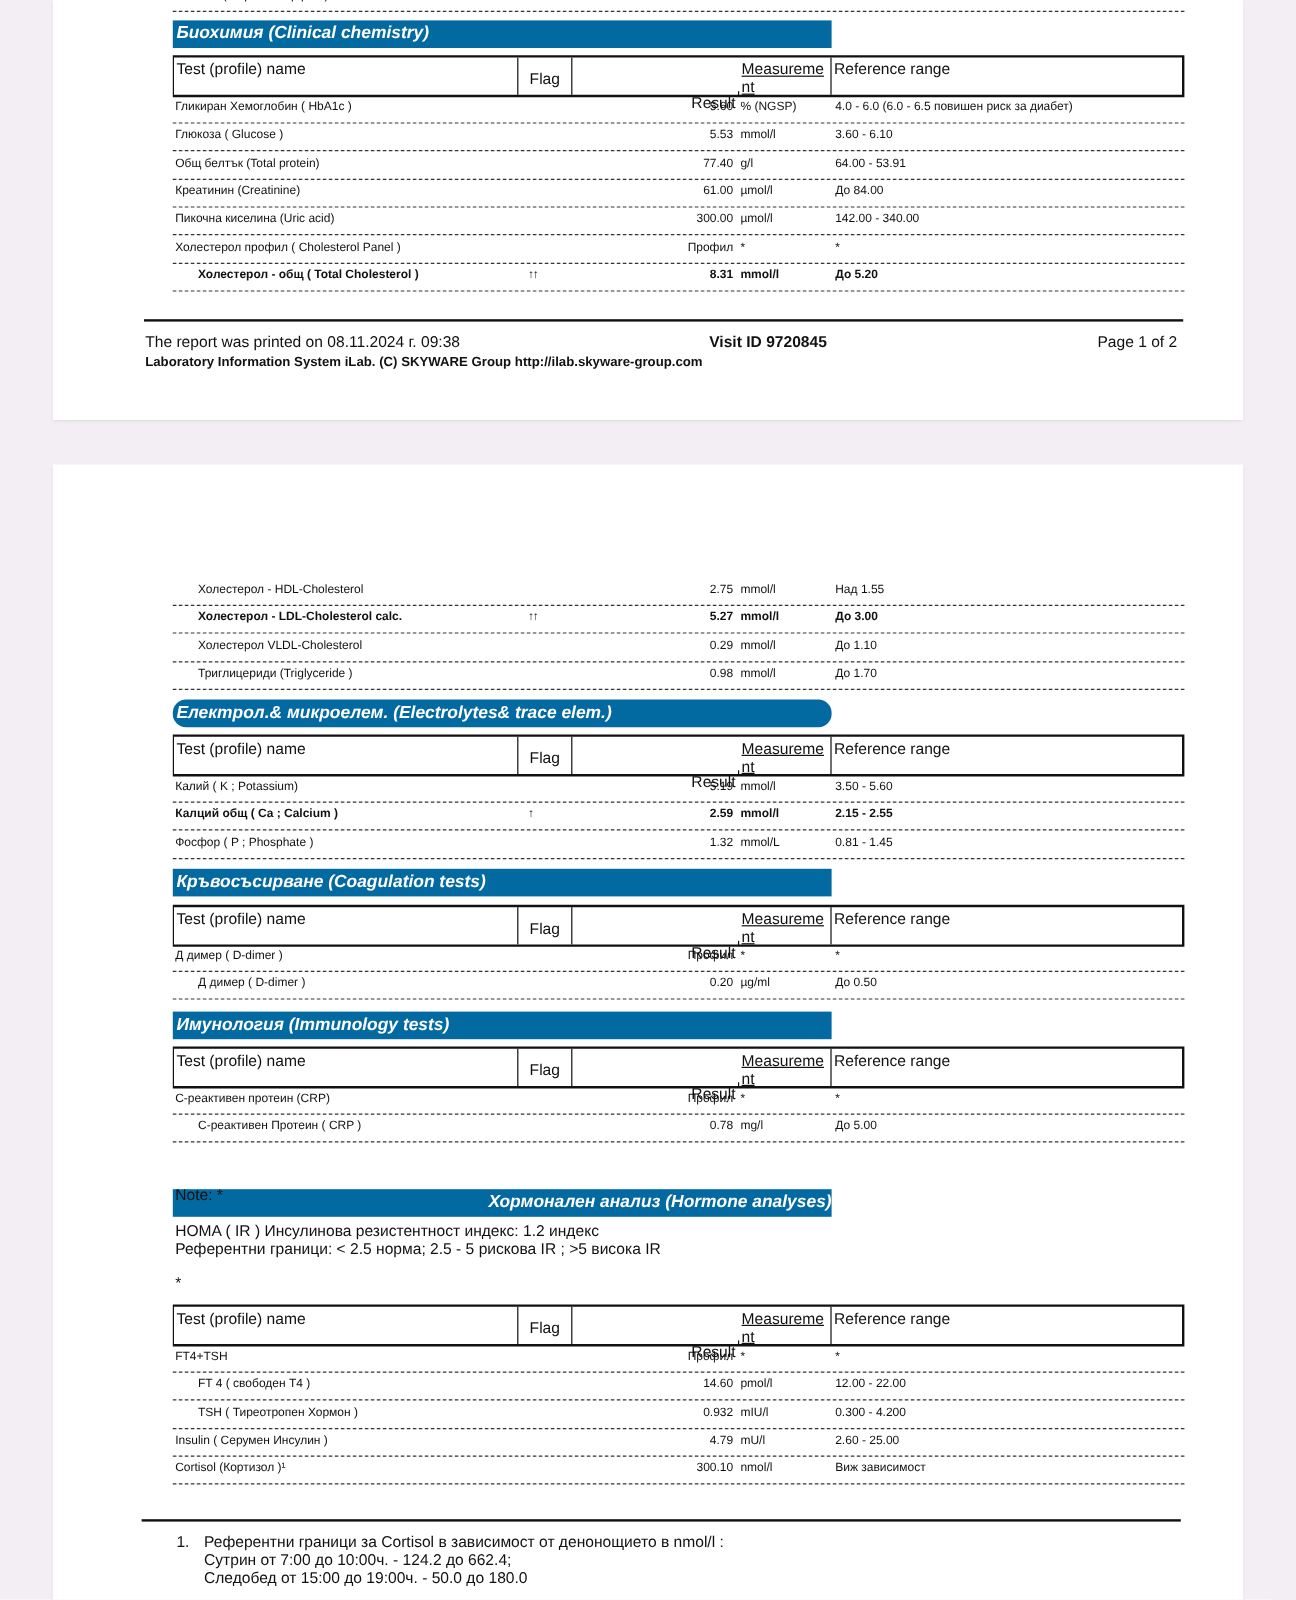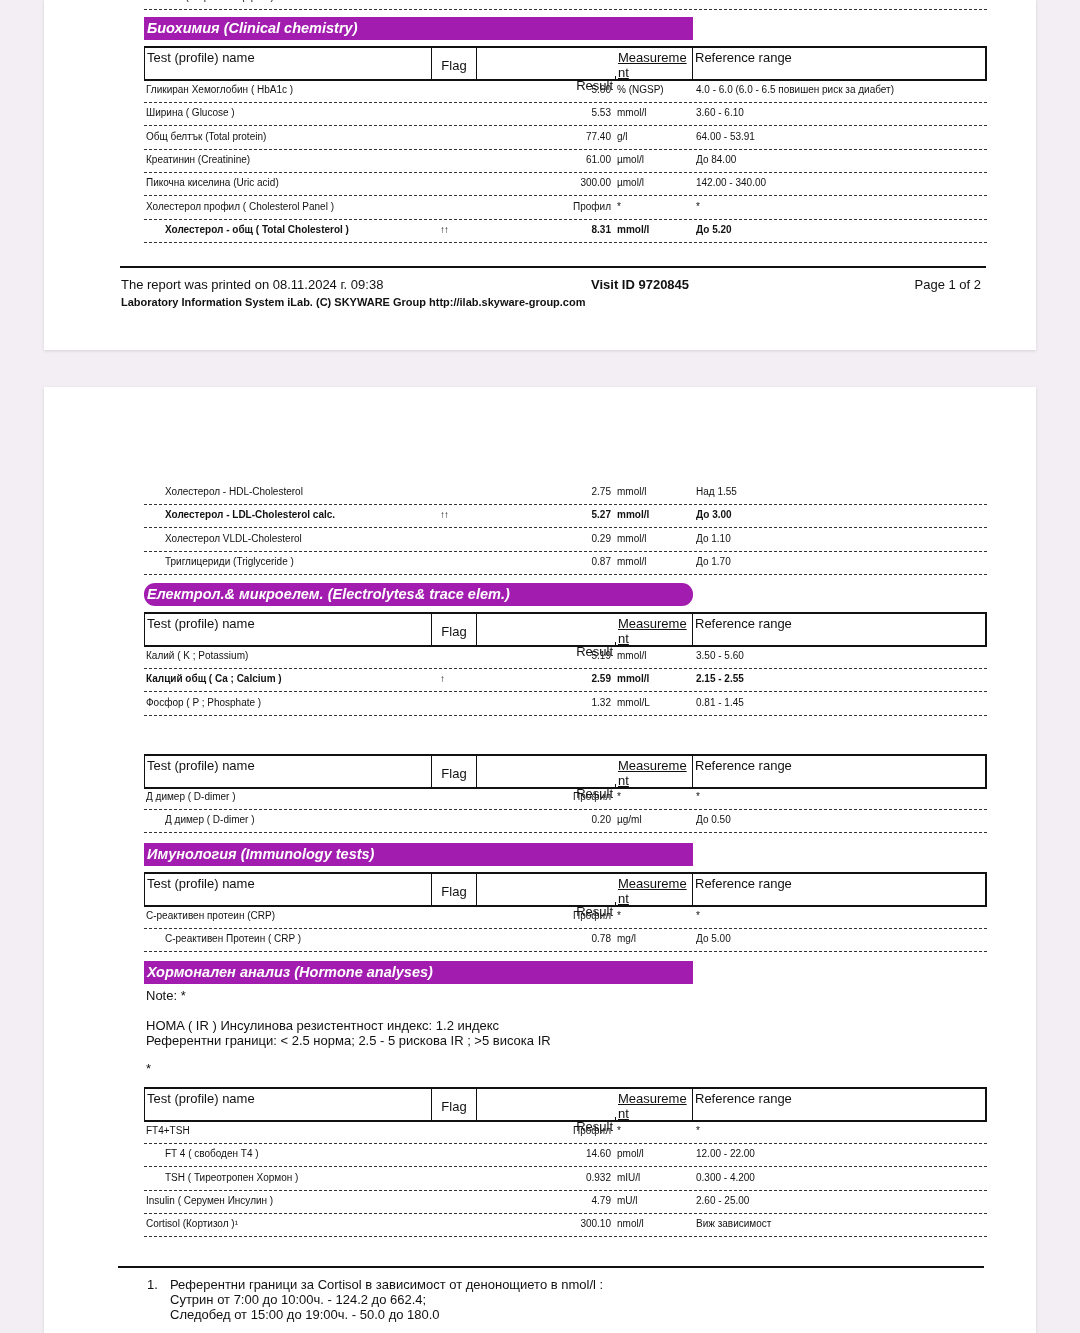--- a/index.html
+++ b/index.html
@@ -13,21 +13,21 @@
   .page {
     position: absolute; left: 44px; width: 992px; background: #fff;
     box-shadow: 0 1px 3px rgba(0,0,0,0.12);
   }
   #page1 { top: 0; height: 350px; }
   #page2 { top: 387px; height: 960px; }
   .abs { position: absolute; }
 
   .section-bar {
     position: absolute; left: 100px; width: 549px; height: 23px;
-    background: #a21caf; color: #fff; font-weight: bold; font-style: italic;
+    background: #0369a1; color: #fff; font-weight: bold; font-style: italic;
     font-size: 14.5px; line-height: 23px; padding-left: 3px; box-sizing: border-box;
     white-space: nowrap;
   }
   .thead {
     position: absolute; left: 100px; width: 843px; height: 35px;
     border: 2px solid #111; border-left-width: 1.5px; box-sizing: border-box;
     font-size: 13px;
   }
   .thead .c { position: absolute; top: 0; bottom: 0; border-right: 1.5px solid #111; box-sizing: border-box; }
   .thead .c-name { left: 0; width: 287px; padding: 2px 2px; }
@@ -77,21 +77,21 @@
 
   <div id="p1-rows">
       <div class="row" style="top: 80px;">
         <span class="n">Гликиран Хемоглобин ( HbA1c )</span>
         <span class="f"></span>
         <span class="r">5.60</span>
         <span class="u">% (NGSP)</span>
         <span class="ref">4.0 - 6.0 (6.0 - 6.5 повишен риск за диабет)</span>
       </div>
       <div class="row" style="top: 103.3px;">
-        <span class="n">Ширина ( Glucose )</span>
+        <span class="n">Глюкоза ( Glucose )</span>
         <span class="f"></span>
         <span class="r">5.53</span>
         <span class="u">mmol/l</span>
         <span class="ref">3.60 - 6.10</span>
       </div>
       <div class="row" style="top: 126.6px;">
         <span class="n">Общ белтък (Total protein)</span>
         <span class="f"></span>
         <span class="r">77.40</span>
         <span class="u">g/l</span>
@@ -153,21 +153,21 @@
       <div class="row" style="top: 141.6px;">
         <span class="n indent">Холестерол VLDL-Cholesterol</span>
         <span class="f"></span>
         <span class="r">0.29</span>
         <span class="u">mmol/l</span>
         <span class="ref">До 1.10</span>
       </div>
       <div class="row" style="top: 164.9px;">
         <span class="n indent">Триглицериди (Triglyceride )</span>
         <span class="f"></span>
-        <span class="r">0.87</span>
+        <span class="r">0.98</span>
         <span class="u">mmol/l</span>
         <span class="ref">До 1.70</span>
       </div>
     </div>
 
   <div class="section-bar" style="top:196px;border-radius:11px;">Електрол.&amp; микроелем. (Electrolytes&amp; trace elem.)</div>
   <div class="thead" style="top:225px;">
     <div class="c c-name">Test (profile) name</div>
     <div class="c c-flag">Flag</div>
     <div class="c c-res">Result</div>
@@ -191,20 +191,21 @@
       </div>
       <div class="row" style="top: 305.6px;">
         <span class="n">Фосфор  ( P ; Phosphate )</span>
         <span class="f"></span>
         <span class="r">1.32</span>
         <span class="u">mmol/L</span>
         <span class="ref">0.81 - 1.45</span>
       </div>
     </div>
 
+  <div class="section-bar" style="top:337px;">Кръвосъсирване (Coagulation tests)</div>
   <div class="thead" style="top:367px;">
     <div class="c c-name">Test (profile) name</div>
     <div class="c c-flag">Flag</div>
     <div class="c c-res">Result</div>
     <div class="c c-unit">Measurement</div>
     <div class="c c-ref">Reference range</div>
   </div>
   <div id="p2-s1">
       <div class="row" style="top: 400px;">
         <span class="n">Д димер ( D-dimer )</span>
@@ -240,21 +241,21 @@
       </div>
       <div class="row" style="top: 542.3px;">
         <span class="n indent">С-реактивен Протеин ( CRP )</span>
         <span class="f"></span>
         <span class="r">0.78</span>
         <span class="u">mg/l</span>
         <span class="ref">До 5.00</span>
       </div>
     </div>
 
-  <div class="section-bar" style="top:574px;">Хормонален анализ (Hormone analyses)</div>
+  <div class="section-bar" style="top:604px;text-align:right;">Хормонален анализ (Hormone analyses)</div>
   <div class="abs note-text" style="top:601px; left:102px;">Note:  *</div>
   <div class="abs note-text" style="top:631px; left:102px;">HOMA ( IR ) Инсулинова резистентност индекс: 1.2 индекс</div>
   <div class="abs note-text" style="top:646px; left:102px;">Референтни граници: &lt; 2.5 норма;  2.5 - 5 рискова IR ; &gt;5 висока IR</div>
   <div class="abs note-text" style="top:674px; left:102px;">*</div>
 
   <div class="thead" style="top:700px;">
     <div class="c c-name">Test (profile) name</div>
     <div class="c c-flag">Flag</div>
     <div class="c c-res">Result</div>
     <div class="c c-unit">Measurement</div>

